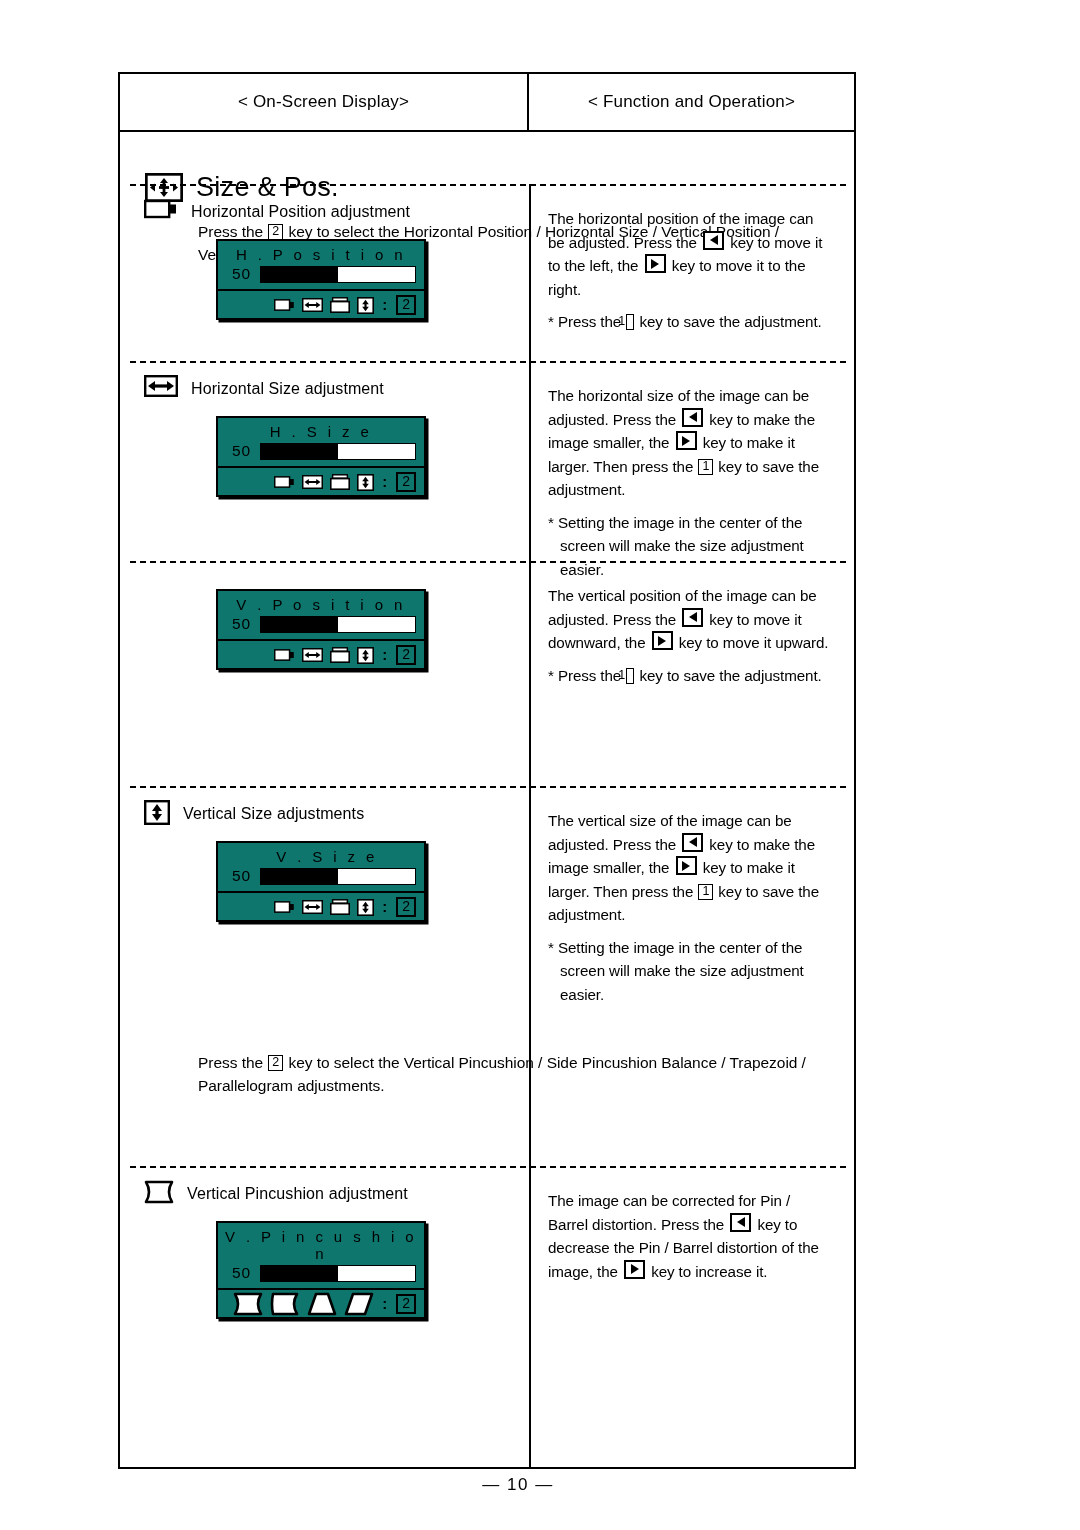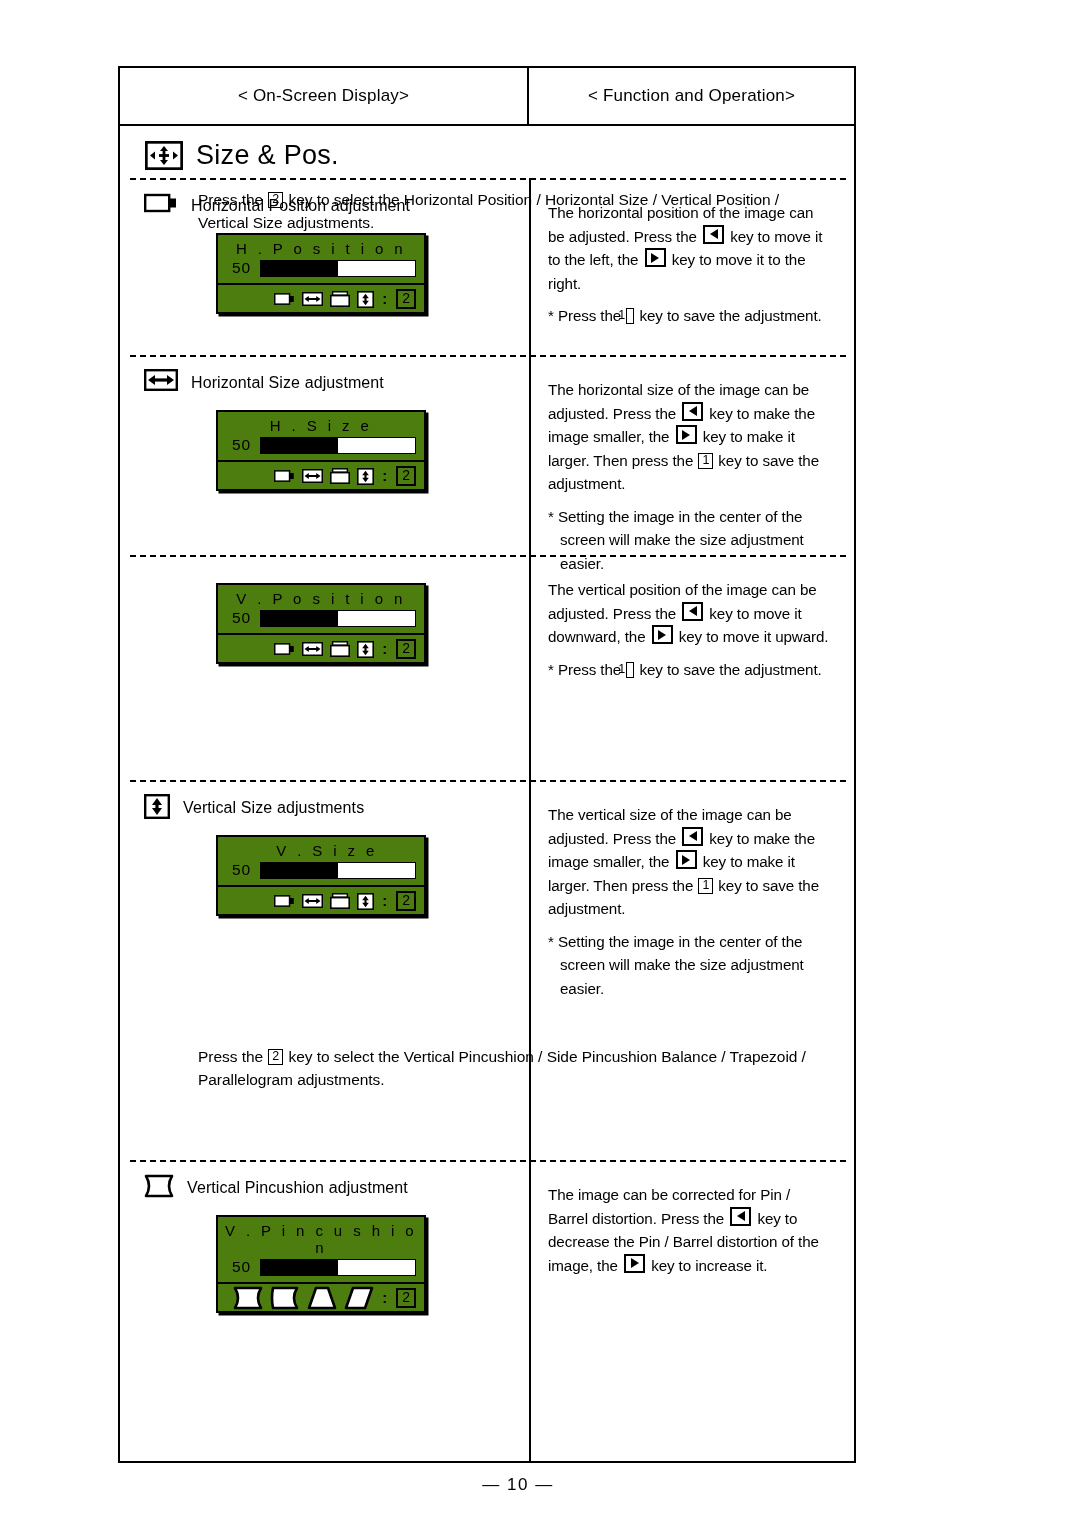--- a/index.html
+++ b/index.html
@@ -7,21 +7,21 @@
     width:1080px;height:1530px;
     background:#ffffff;
     font-family:"Liberation Sans", sans-serif;
     color:#000;
     -webkit-font-smoothing:none;
   }
   .page{position:relative;width:1080px;height:1530px;overflow:hidden;}
 
   
   .table{
-    position:absolute;left:118px;top:66px;width:738px;height:1397px;
+    position:absolute;left:118px;top:72px;width:738px;height:1397px;
     border:2.5px solid #000;box-sizing:border-box;
   }
   .col-divider{
     position:absolute;left:409px;top:58px;width:0;height:1339px;
     border-left:2.5px solid #000;
   }
   .hdr-row{
     position:absolute;left:0;top:0;width:100%;height:58px;
     border-bottom:2.5px solid #000;box-sizing:border-box;
     display:flex;
@@ -30,21 +30,21 @@
     display:flex;align-items:center;justify-content:center;
     font-size:17px;letter-spacing:.2px;
   }
   .hdr-left{width:409px;border-right:2.5px solid #000;box-sizing:border-box;height:100%;}
   .hdr-right{flex:1;height:100%;}
 
   
   .group{
     position:absolute;left:0;width:100%;box-sizing:border-box;
   }
-  .group-head{display:flex;align-items:center;gap:12px;padding-left:24px;}
+  .group-head{display:flex;align-items:center;gap:12px;padding-left:24px;margin-top:26px;}
   .group-title{font-size:27px;letter-spacing:.3px;}
   .group-desc{
     font-size:15.5px;line-height:23px;padding-left:78px;padding-right:24px;
     margin-top:17px;letter-spacing:-.05px;
   }
 
   
   .row{position:absolute;left:0;width:100%;box-sizing:border-box;}
   .row-top-dash{
     position:absolute;left:10px;right:8px;top:0;height:0;
@@ -57,21 +57,21 @@
   .item-head{display:flex;align-items:flex-start;gap:13px;}
   .item-title{font-size:16px;line-height:27px;letter-spacing:.1px;}
 
   .desc{font-size:15.2px;line-height:23.5px;letter-spacing:-.1px;}
   .desc p{margin:7px;}
   .desc p.note{margin-top:9px;text-indent:-12px;padding-left:12px;}
 
   
   .osd{
     position:relative;margin-left:72px;margin-top:14px;
-    width:210px;border:2.2px solid #000;background:#4d7c0f;box-sizing:border-box;
+    width:210px;border:2.2px solid #000;background:#0f766e;box-sizing:border-box;
     box-shadow:2.5px 2.5px 0 #000;
   }
   .osd-label{
     font-size:15px;letter-spacing:3.4px;text-align:center;
     padding:5px 6px 1px 6px;font-family:"Liberation Sans", sans-serif;
   }
   .osd-label.left{text-align:center;padding-left:18px;}
   .osd-bar-row{display:flex;align-items:center;padding:1px 8px 6px 14px;gap:9px;}
   .osd-val{font-size:15.5px;letter-spacing:1px;}
   .osd-gauge{

